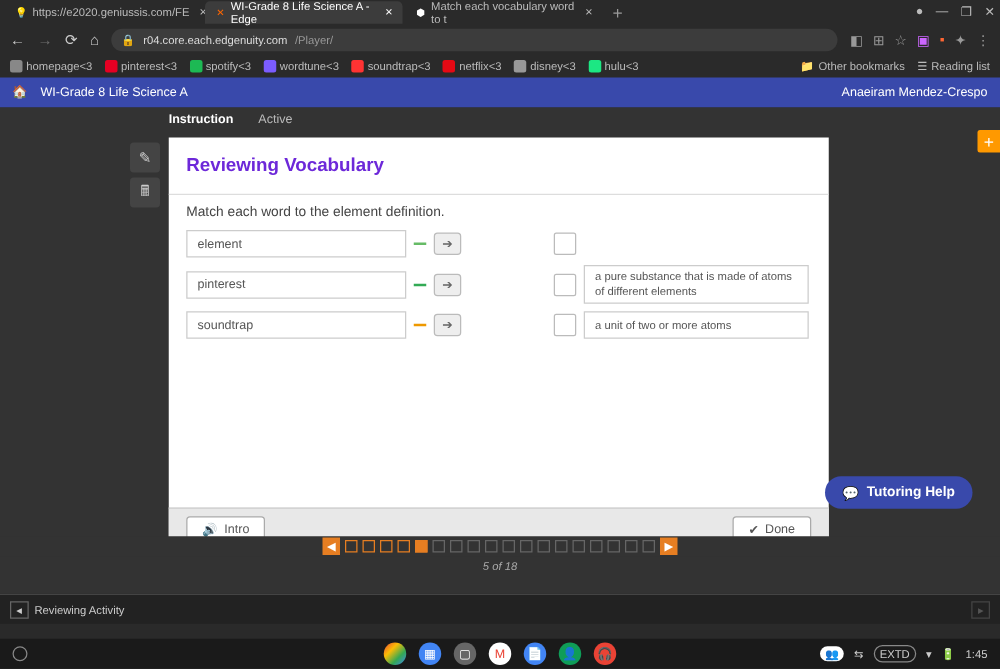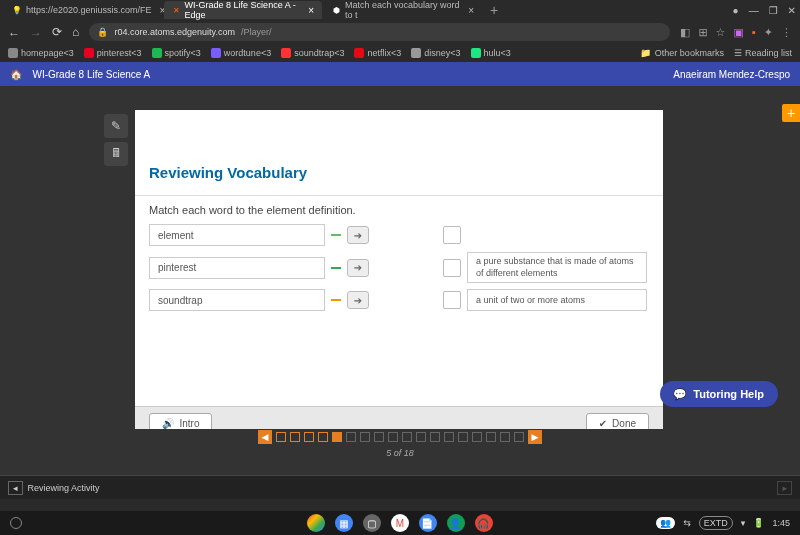--- a/index.html
+++ b/index.html
@@ -36,21 +36,21 @@
     .content-wrap { position: relative; height: 389px; background: #333; }
     .sub-tabs { display: flex; gap: 20px; padding: 4px 135px; font-size: 10px; }
     .sub-tab { color: #bbb; cursor: pointer; }
     .sub-tab.active { color: #fff; font-weight: bold; }
     .add-btn { position: absolute; right: 0; top: 18px; background: #f90; width: 18px; height: 18px; display: flex; align-items: center; justify-content: center; color: #fff; cursor: pointer; font-size: 14px; border-radius: 2px 0 0 2px; }
     
     .side-tools { position: absolute; left: 104px; top: 28px; display: flex; flex-direction: column; gap: 4px; }
     .tool-btn { width: 24px; height: 24px; background: #444; display: flex; align-items: center; justify-content: center; color: #ccc; cursor: pointer; border-radius: 3px; font-size: 12px; }
     
     .lesson-panel { position: absolute; left: 135px; top: 24px; width: 528px; height: 330px; background: #fff; display: flex; flex-direction: column; }
-    .lesson-title { padding: 14px 14px; color: #0369a1; font-size: 15px; font-weight: bold; border-bottom: 1px solid #ddd; margin-top: 40px; }
+    .lesson-title { padding: 14px 14px; color: #6d28d9; font-size: 15px; font-weight: bold; border-bottom: 1px solid #ddd; }
     .instructions { padding: 8px 14px; font-size: 11px; color: #444; }
     .match-area { padding: 0 14px; display: flex; flex-direction: column; gap: 6px; }
     .match-row { display: flex; align-items: center; gap: 6px; }
     .word-box { width: 176px; height: 22px; border: 1px solid #ccc; background: #fff; display: flex; align-items: center; padding: 0 8px; font-size: 10px; color: #555; }
     .connector { width: 10px; height: 2px; background: #9c3; }
     .connector.c1 { background: #6b6; }
     .connector.c2 { background: #3a5; }
     .connector.c3 { background: #e90; }
     .arrow-btn { width: 22px; height: 18px; background: #eee; border: 1px solid #bbb; border-radius: 3px; display: flex; align-items: center; justify-content: center; cursor: pointer; font-size: 10px; color: #666; }
     .spacer { width: 62px; }
@@ -114,21 +114,21 @@
   </div>
 </div>
 
 <div class="nav-bar">
   <span class="nav-btn">←</span>
   <span class="nav-btn" style="opacity:.4">→</span>
   <span class="nav-btn">⟳</span>
   <span class="nav-btn">⌂</span>
   <div class="url-bar">
     <span>🔒</span>
-    <span style="color:#ddd">r04.core.atoms.edgenuity.com</span>
+    <span style="color:#ddd">r04.core.each.edgenuity.com</span>
       <span class="url-path">/Player/</span>
   </div>
   <div class="ext-icons">
     <span>◧</span>
     <span>⊞</span>
     <span>☆</span>
     <span style="color:#c6f">▣</span>
     <span style="color:#f63">▪</span>
     <span>✦</span>
     <span>⋮</span>
@@ -180,20 +180,24 @@
   </div>
 </div>
 
 <div class="app-header">
   <span class="home-icon">🏠</span>
   <span style="font-weight:normal">WI-Grade 8 Life Science A</span>
   <span class="user-name">Anaeiram Mendez-Crespo</span>
 </div>
 
 <div class="content-wrap">
+  <div class="sub-tabs">
+    <span class="sub-tab active">Instruction</span>
+    <span class="sub-tab">Active</span>
+  </div>
   <div class="add-btn">+</div>
 
   <div class="side-tools">
     <div class="tool-btn">✎</div>
     <div class="tool-btn">🖩</div>
   </div>
 
   <div class="lesson-panel">
     <div class="lesson-title">Reviewing Vocabulary</div>
     <div class="instructions">Match each word to the element definition.</div>

